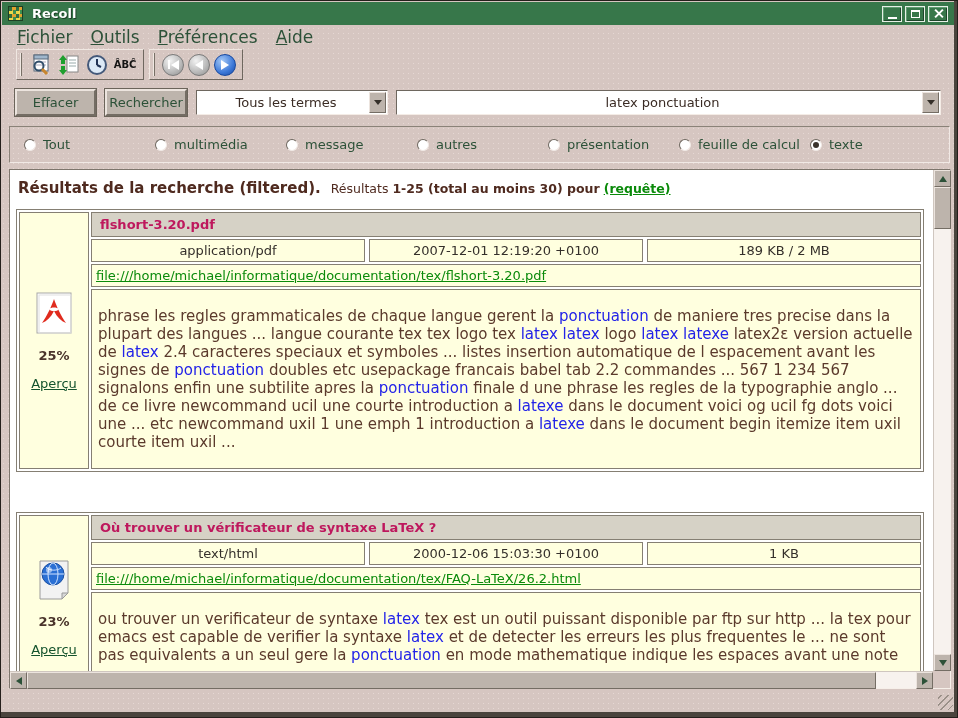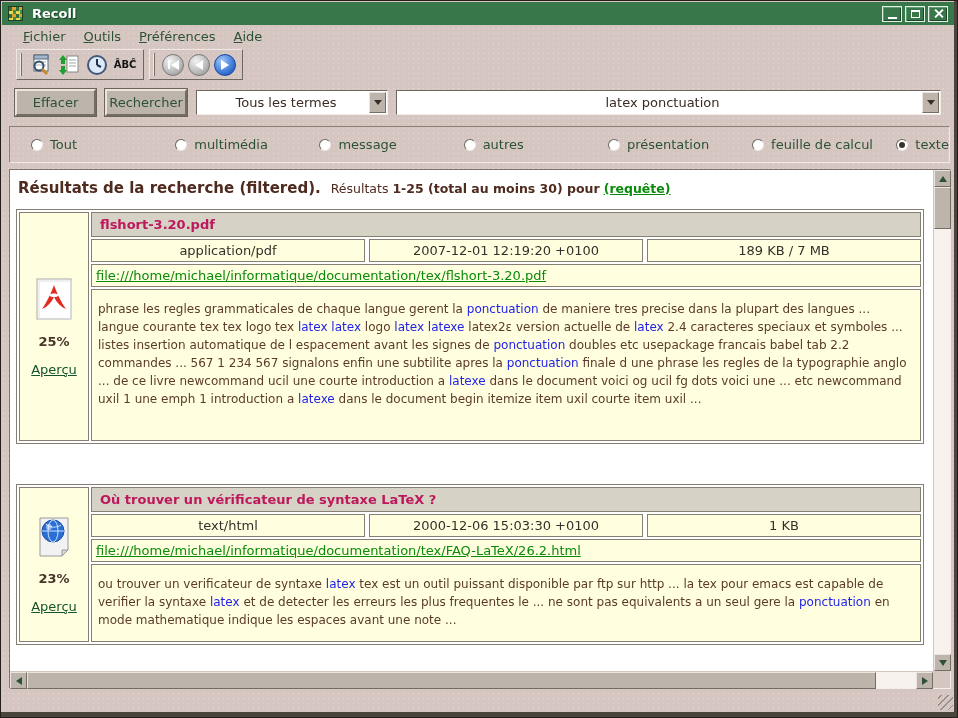--- a/index.html
+++ b/index.html
@@ -29,22 +29,22 @@
     display:flex; align-items:center; justify-content:center; position:relative; }
   .glyph-min { width:9px; height:2px; background:#fff; margin-top:8px; }
   .glyph-max { width:9px; height:8px; border:1px solid #fff; border-top-width:2px; }
   .glyph-close { position:relative; width:11px; height:11px; }
   .glyph-close::before, .glyph-close::after { content:''; position:absolute; left:5px; top:0;
     width:2px; height:11px; background:#fff; }
   .glyph-close::before { transform:rotate(45deg); }
   .glyph-close::after  { transform:rotate(-45deg); }
 
   
-  .menubar { position:absolute; top:25px; left:8px; right:4px; height:21px; display:flex;
-    align-items:center; padding-left:5px; font-size:13px; color:#2c5138; }
+  .menubar { position:absolute; top:25px; left:2px; right:4px; height:21px; display:flex;
+    align-items:center; padding-left:5px; font-size:17px; color:#2c5138; }
   .menu-item { padding:2px 9px; }
   .menu-item .u { text-decoration:underline; }
 
   
   .toolbar { position:absolute; top:47px; left:8px; height:33px; display:flex; gap:5px; padding-left:7px; align-items:center; }
   .tb-group { display:flex; align-items:center; gap:2px; height:31px; padding:2px 5px 2px 2px;
     border-top:1px solid #f0e8e2; border-left:1px solid #f0e8e2;
     border-bottom:1px solid #6e675f; border-right:1px solid #6e675f; }
   .tb-handle { width:2px; height:23px; background:#c8bcb6; border-left:1px solid #f0e8e2; border-right:1px solid #776f66; margin:0 4px 0 1px; }
   .tb-btn { width:26px; height:26px; display:flex; align-items:center; justify-content:center; }
@@ -74,21 +74,21 @@
     border-bottom:1px solid #746d64; border-right:1px solid #746d64;
     display:flex; align-items:center; justify-content:center; }
   .tri-dn-sm { width:0; height:0; border-left:4px solid transparent; border-right:4px solid transparent; border-top:5px solid #35302a; }
   #mode-combo { width:192px; margin-right:8px; }
   #query-combo { flex:1; }
 
   
   .filter-row { position:absolute; top:125px; left:8px; width:941px; height:37px;
     border-top:1px solid #8a8278; border-left:1px solid #8a8278;
     border-bottom:1px solid #f1e9e5; border-right:1px solid #f1e9e5;
-    display:flex; align-items:center; padding-left:21px;justify-content:space-between; }
+    display:flex; align-items:center; padding-left:14px; }
   .filter { display:flex; align-items:center; gap:7px; width:131px; color:#2c5138; font-size:13px; }
   .filter:last-child { width:auto; }
   .radio { width:12px; height:12px; border-radius:50%; background:#fff; position:relative; flex:none;
     border:1px solid; border-color:#6e675f #f1e9e5 #f1e9e5 #6e675f; }
   .radio.checked::after { content:''; position:absolute; left:2px; top:2px; width:6px; height:6px; border-radius:50%; background:#3a332c; }
 
   
   .results-widget { position:absolute; top:168px; left:8px; width:942px; height:520px; background:#fff;
     border-top:1px solid #7d756c; border-left:1px solid #7d756c;
     border-bottom:1px solid #f6efe9; border-right:1px solid #f6efe9;
@@ -109,22 +109,22 @@
   .preview-link { color:#14532d; font-size:13px; text-decoration:underline; cursor:pointer; }
   .r-right { flex:1; display:flex; flex-direction:column; gap:2px; }
   .r-title { height:25px; line-height:23px; border:1px solid #857f73; background:#d6d2c6;
     font-weight:bold; font-size:13px; color:#be185d; padding-left:8px; }
   .r-meta { display:flex; gap:4px; }
   .r-meta .cell { flex:1; height:23px; line-height:21px; text-align:center; font-size:13px; color:#35302b;
     border:1px solid #857f73; background:#ffffdf; }
   .r-url { height:23px; line-height:21px; border:1px solid #857f73; background:#ffffdf;
     padding-left:4px; font-size:13px; white-space:nowrap; overflow:hidden; }
   .r-url .link { color:#0a8a0a; text-decoration:underline; cursor:pointer; }
-  .r-snippet { border:1px solid #857f73; background:#ffffdf; padding:10px 6px;
-    font-size:12px; line-height:18px; color:#5b3a2c; }
+  .r-snippet { border:1px solid #857f73; background:#ffffdf; padding:17px 6px;
+    font-size:15px; line-height:18px; color:#5b3a2c; }
   #snippet-1 { min-height:152px; }
   #snippet-2 { min-height:78px; }
   .r-snippet .hl { color:#2323e8; }
 
   
   .sb-btn { width:17px; height:17px; background:#bdb4ac; flex:none;
     border-top:1px solid #ece4de; border-left:1px solid #ece4de;
     border-bottom:1px solid #746d64; border-right:1px solid #746d64;
     display:flex; align-items:center; justify-content:center; }
   .tri-up    { width:0; height:0; border-left:4px solid transparent; border-right:4px solid transparent; border-bottom:6px solid #2c5138; }
@@ -288,21 +288,21 @@
             <path d="M15 18 C17 16 23 16 25 18 C23 21 17 21 15 18 Z" fill="#ffffff"></path>
           </svg>
           <div class="relevance">25%</div>
           <div class="preview-link">Aperçu</div>
         </div>
         <div class="r-right">
           <div class="r-title">flshort-3.20.pdf</div>
           <div class="r-meta">
             <div class="cell">application/pdf</div>
             <div class="cell">2007-12-01 12:19:20 +0100</div>
-            <div class="cell">189 KB / 7 MB</div>
+            <div class="cell">189 KB / 2 MB</div>
           </div>
           <div class="r-url"><span class="link">file:///home/michael/informatique/documentation/tex/flshort-3.20.pdf</span></div>
           <div class="r-snippet" id="snippet-1"><span>phrase les regles grammaticales de chaque langue gerent la </span><span class="hl">ponctuation</span><span> de maniere tres precise dans la plupart des langues ... langue courante tex tex logo tex </span><span class="hl">latex latex</span><span> logo </span><span class="hl">latex latexe</span><span> latex2ε version actuelle de </span><span class="hl">latex</span><span> 2.4 caracteres speciaux et symboles ... listes insertion automatique de l espacement avant les signes de </span><span class="hl">ponctuation</span><span> doubles etc usepackage francais babel tab 2.2 commandes ... 567 1 234 567 signalons enfin une subtilite apres la </span><span class="hl">ponctuation</span><span> finale d une phrase les regles de la typographie anglo ... de ce livre newcommand ucil une courte introduction a </span><span class="hl">latexe</span><span> dans le document voici og ucil fg dots voici une ... etc newcommand uxil 1 une emph 1 introduction a </span><span class="hl">latexe</span><span> dans le document begin itemize item uxil courte item uxil ...</span></div>
         </div>
       </div>
 
       <div class="result" id="result-2">
         <div class="r-left">
           <svg width="36" height="42" viewBox="0 0 36 42">
             <path d="M4 2 H32 V34 L26 40 H4 Z" fill="#f2f2f2" stroke="#9a9a9a"></path>

